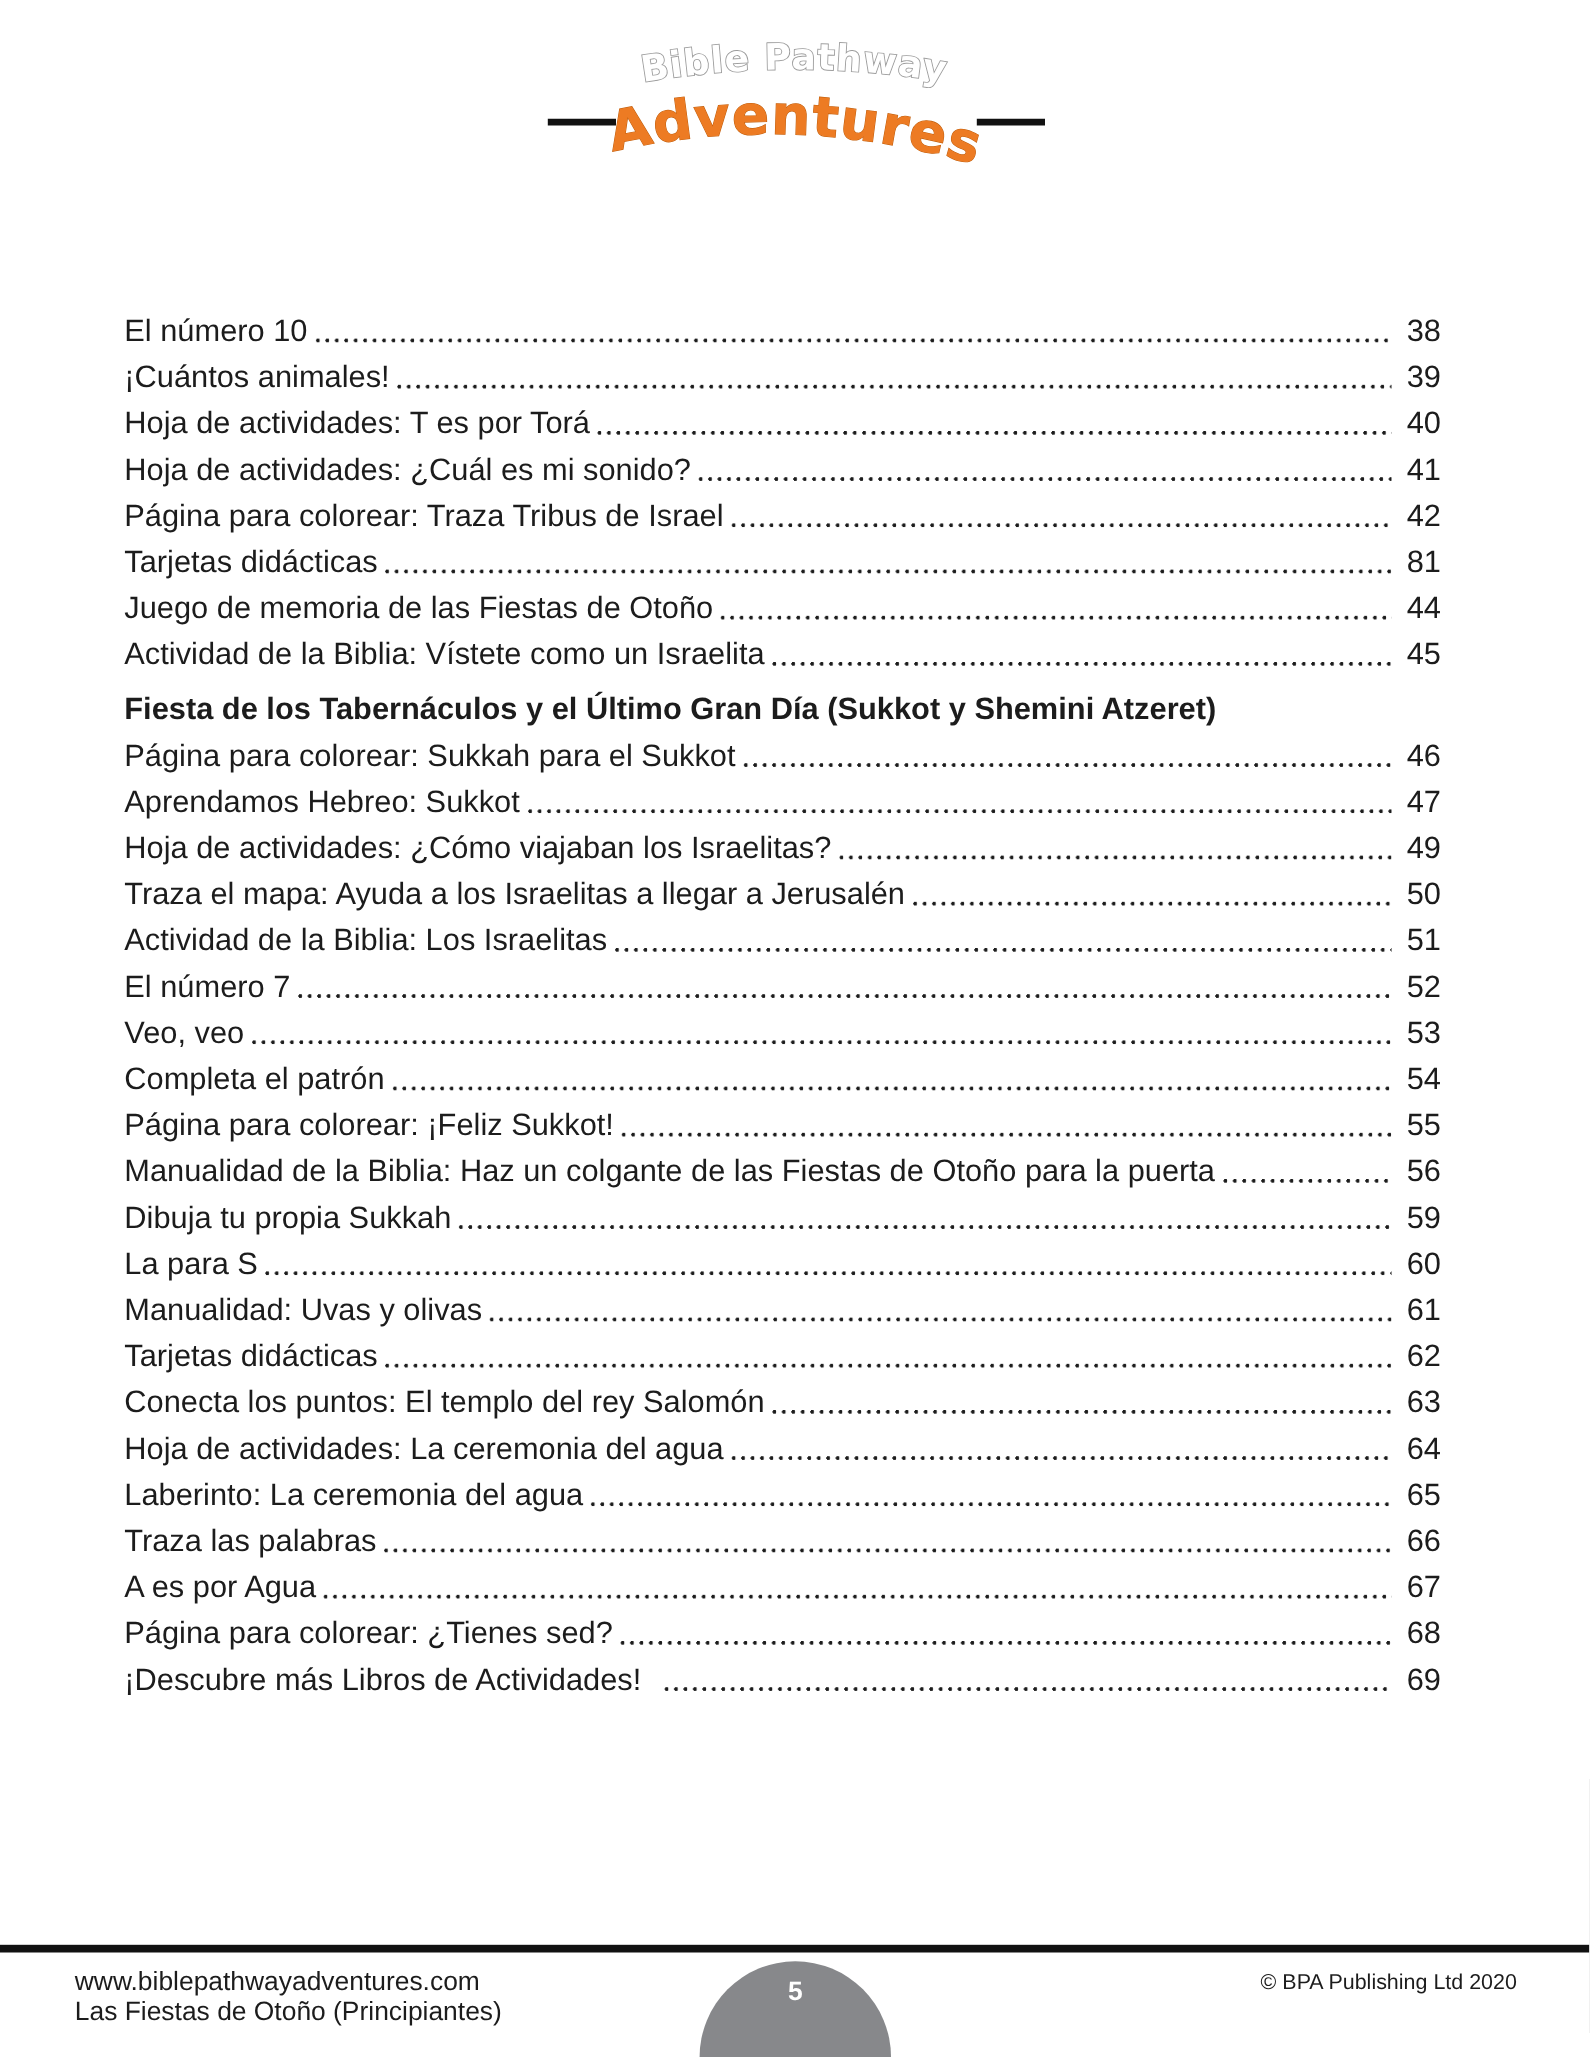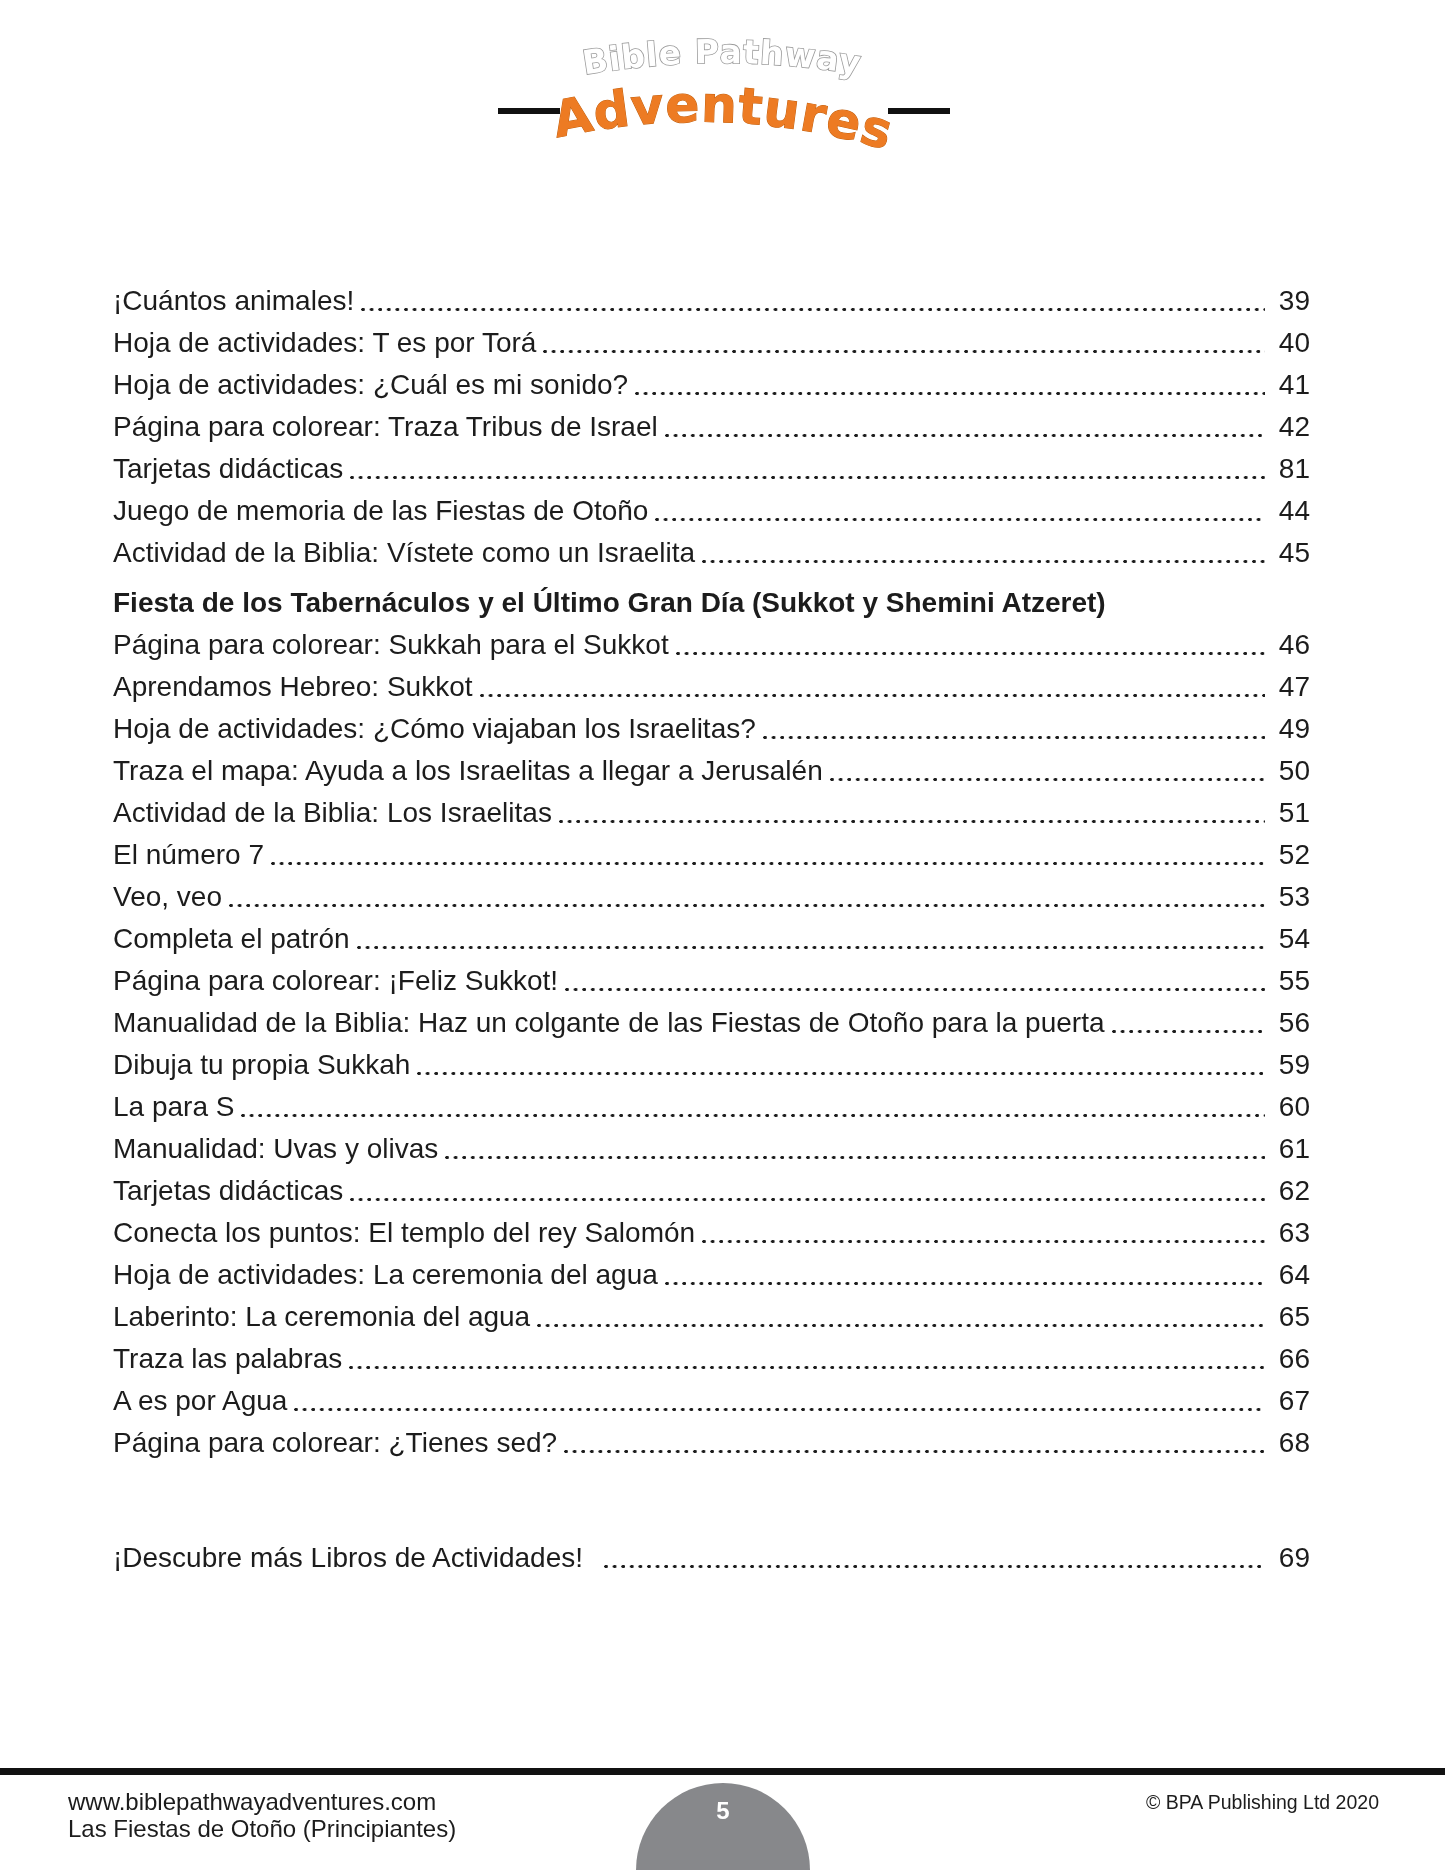--- a/index.html
+++ b/index.html
@@ -43,21 +43,21 @@
     flex:1 1 auto;align-self:flex-end;height:5px;
     margin:0 7px 10px 7px;
     background-image:radial-gradient(circle at 2px 2.5px,#1c1c1c 1.55px,transparent 1.95px);
     background-size:8.6px 5px;background-repeat:repeat-x;
   }
   .toc-num{flex:0 0 auto;min-width:38px;text-align:right;}
   .toc-header{
     height:42px;line-height:42px;margin-top:8px;
     font-weight:bold;font-size:28px;white-space:nowrap;
   }
-  .final-row{margin-top:73px;}
+  .final-row{}
   .final-row .toc-title{padding-right:14px;}
   
   .footer-rule{
     position:absolute;left:0;top:1768px;width:1445px;height:7px;
     background:#111;
   }
   .footer-left{
     position:absolute;left:68px;top:1788px;
     font-size:24px;line-height:27px;
   }
@@ -93,20 +93,25 @@
         <textPath href="#arc-top" startOffset="50%" text-anchor="middle">Bible Pathway</textPath>
       </text>
       <text class="logo-bottom-text">
         <textPath href="#arc-bottom" startOffset="50%" text-anchor="middle">Adventures</textPath>
       </text>
     </svg>
   </div>
 
   <div class="toc">
       <div class="toc-row">
+        <span class="toc-title">El número 10</span>
+        <span class="dots"></span>
+        <span class="toc-num">38</span>
+      </div>
+      <div class="toc-row">
         <span class="toc-title">¡Cuántos animales!</span>
         <span class="dots"></span>
         <span class="toc-num">39</span>
       </div>
       <div class="toc-row">
         <span class="toc-title">Hoja de actividades: T es por Torá</span>
         <span class="dots"></span>
         <span class="toc-num">40</span>
       </div>
       <div class="toc-row">

